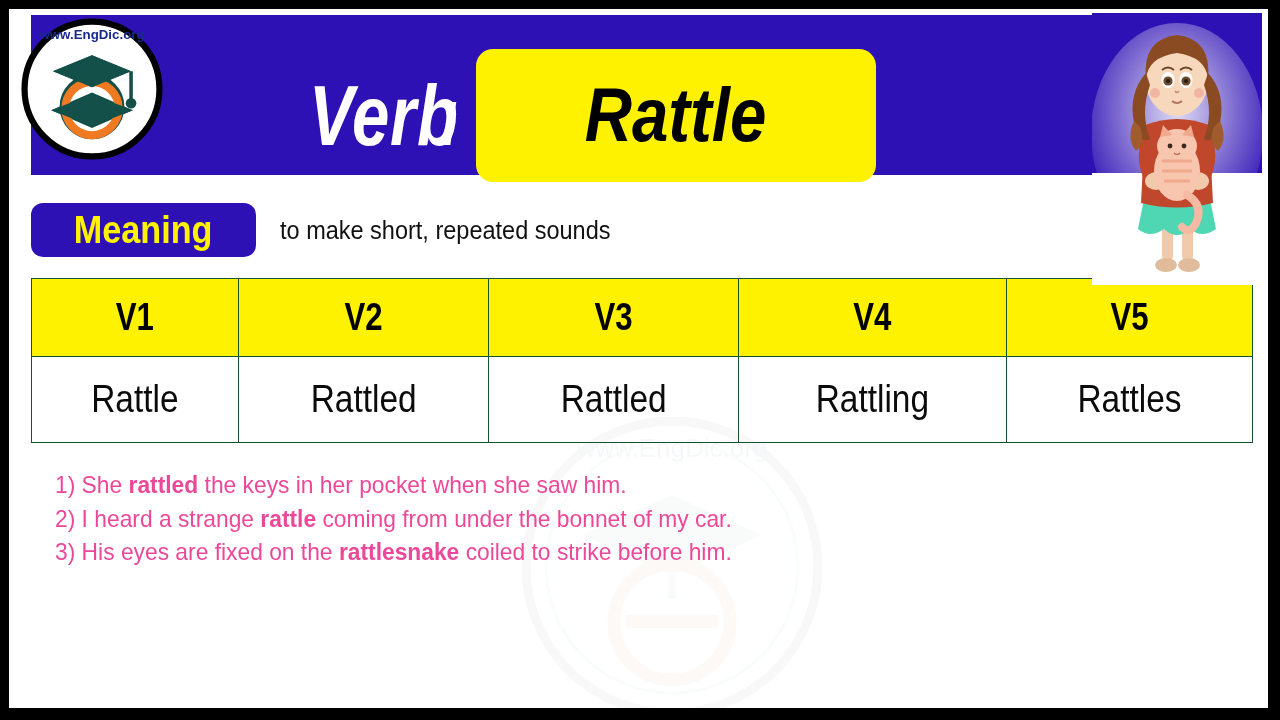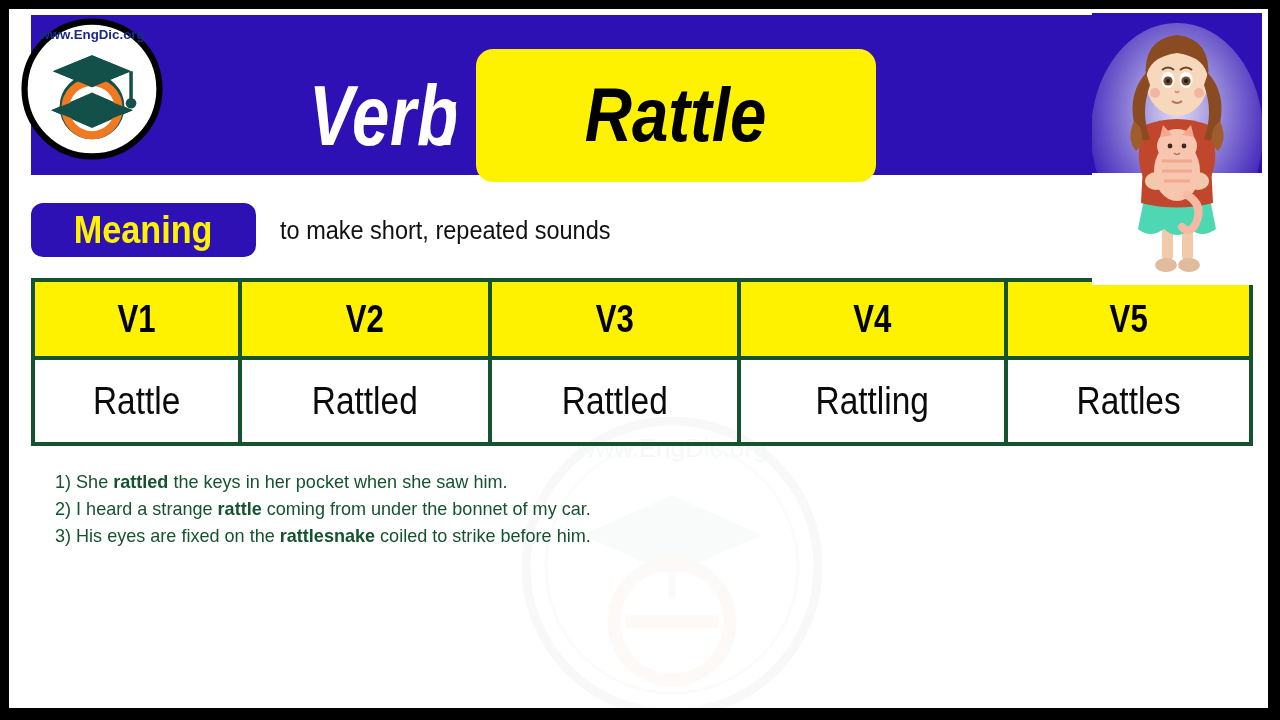--- a/index.html
+++ b/index.html
@@ -136,21 +136,21 @@
   
   #verb-table {
     position:absolute;
     left:22px; top:269px;
     width:1222px;
     border-collapse:collapse;
     z-index:3;
     background:transparent;
   }
   #verb-table th, #verb-table td {
-    border:4px solid #14532d;
+    border:1px solid #14532d;
     text-align:center;
     padding:0;
   }
   #verb-table th {
     background:#fff200;
     height:78px;
     font-size:38px;
     font-weight:bold;
     color:#000;
     font-family:"Liberation Sans Narrow","Liberation Sans",sans-serif;
@@ -173,23 +173,23 @@
     width:1222px;
     display:flex;
     align-items:flex-start;
     z-index:3;
   }
   #examples-badge { width:225px; height:54px; margin-top:8px; }
   #examples-badge span { font-size:36px; }
   #examples-list {
     margin-left:24px;
     width:940px;
-    font-size:19px;
+    font-size:24px;
     line-height:1.36;
-    color:#14532d;
+    color:#ec4899;
     font-family:"Liberation Sans Narrow","Liberation Sans",sans-serif;
   }
   #examples-list .ex {
     transform:scaleX(0.95);
     transform-origin:left top;
     margin-bottom:1px;
   }
   #examples-list b { font-weight:bold; }
 </style>
 </head>

